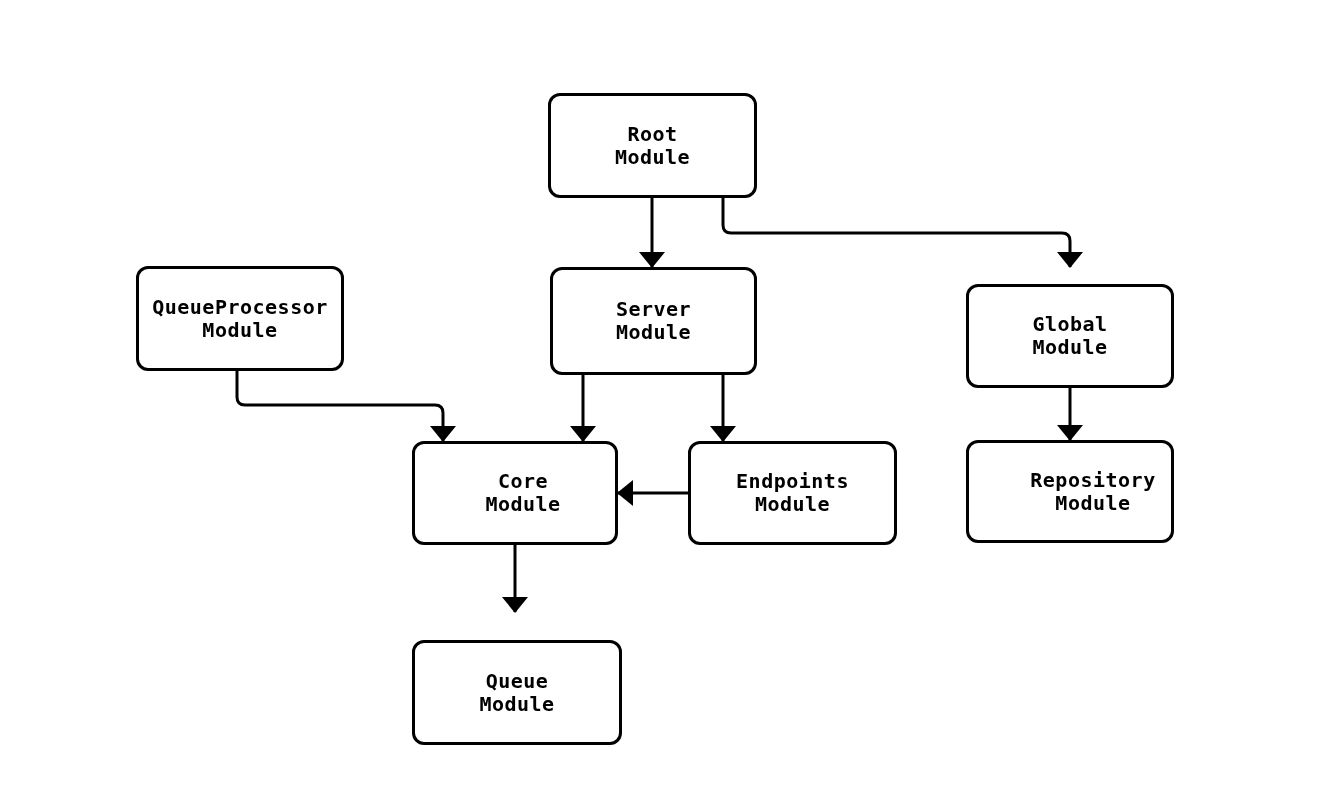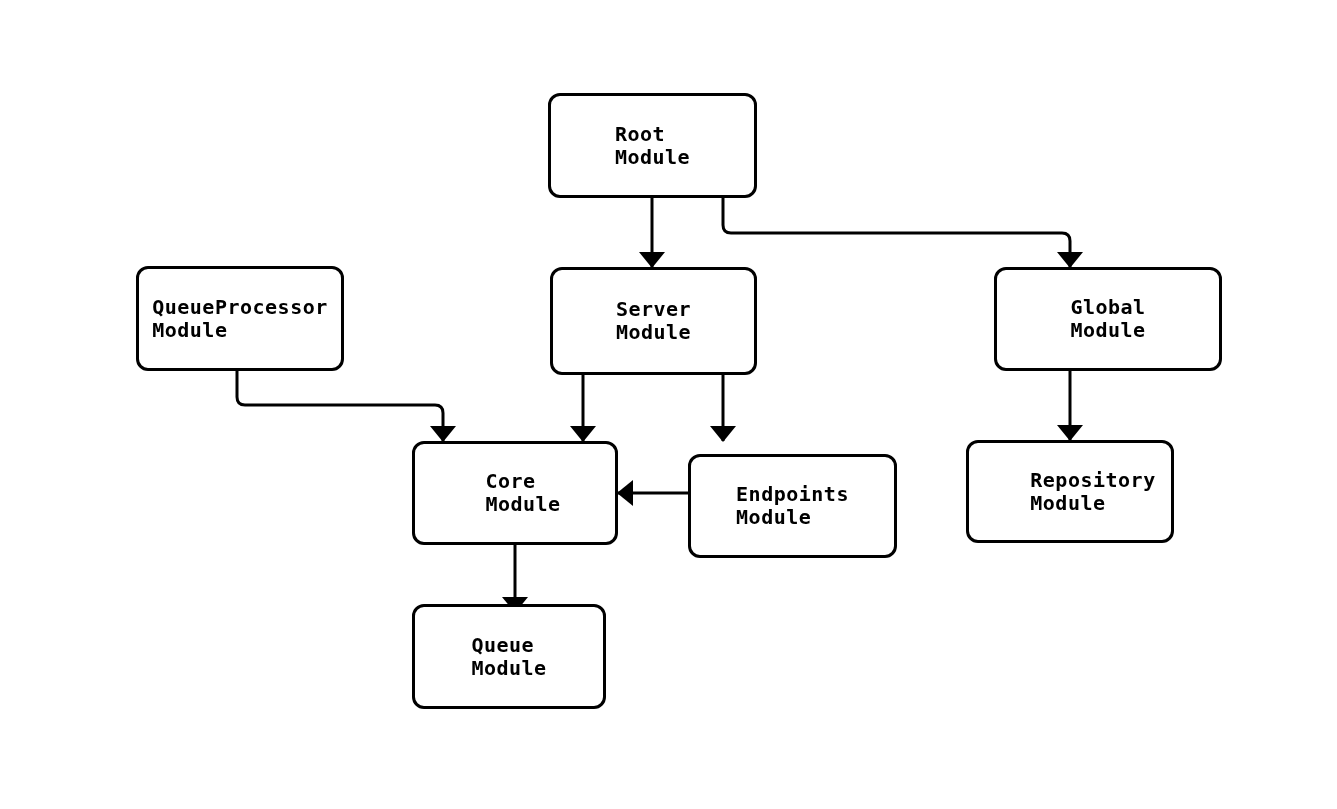--- a/index.html
+++ b/index.html
@@ -26,21 +26,21 @@
     stroke-width:3px;
   }
   .node{
     position:absolute;
     border:3px solid var(--stroke);
     border-radius:12px;
     background:var(--fill);
     display:flex;
     align-items:center;
     justify-content:center;
-    text-align:left;
+    text-align:center;
   }
   .node-label{
     font-weight:bold;
     font-size:20px;
     line-height:23px;
     color:var(--text);
     white-space:pre-line;
     letter-spacing:0.5px;
   }
 </style>
@@ -75,38 +75,38 @@
   <div class="node" style="left: 136px; top: 266px; width: 208px; height: 105px;">
     <span class="node-label">QueueProcessor
 Module</span>
   </div>
 
   <div class="node" style="left: 550px; top: 267px; width: 207px; height: 108px;">
     <span class="node-label">Server
 Module</span>
   </div>
 
-  <div class="node" style="left: 966px; top: 267px; width: 228px; height: 104px; margin-left: 28px;">
+  <div class="node" style="left: 966px; top: 284px; width: 208px; height: 104px;">
     <span class="node-label">Global
 Module</span>
   </div>
 
   <div class="node" style="left: 412px; top: 441px; width: 206px; height: 104px; padding-left: 16px;">
     <span class="node-label">Core
 Module</span>
   </div>
 
-  <div class="node" style="left: 688px; top: 454px; width: 209px; height: 104px;">
+  <div class="node" style="left: 688px; top: 441px; width: 209px; height: 104px;">
     <span class="node-label">Endpoints
 Module</span>
   </div>
 
   <div class="node" style="left: 966px; top: 440px; width: 208px; height: 103px; padding-left: 46px;">
     <span class="node-label">Repository
 Module</span>
   </div>
 
-  <div class="node" style="left: 412px; top: 604px; width: 194px; height: 105px;">
+  <div class="node" style="left: 412px; top: 640px; width: 210px; height: 105px;">
     <span class="node-label">Queue
 Module</span>
   </div>
 
 </div>
 
 </body></html>

